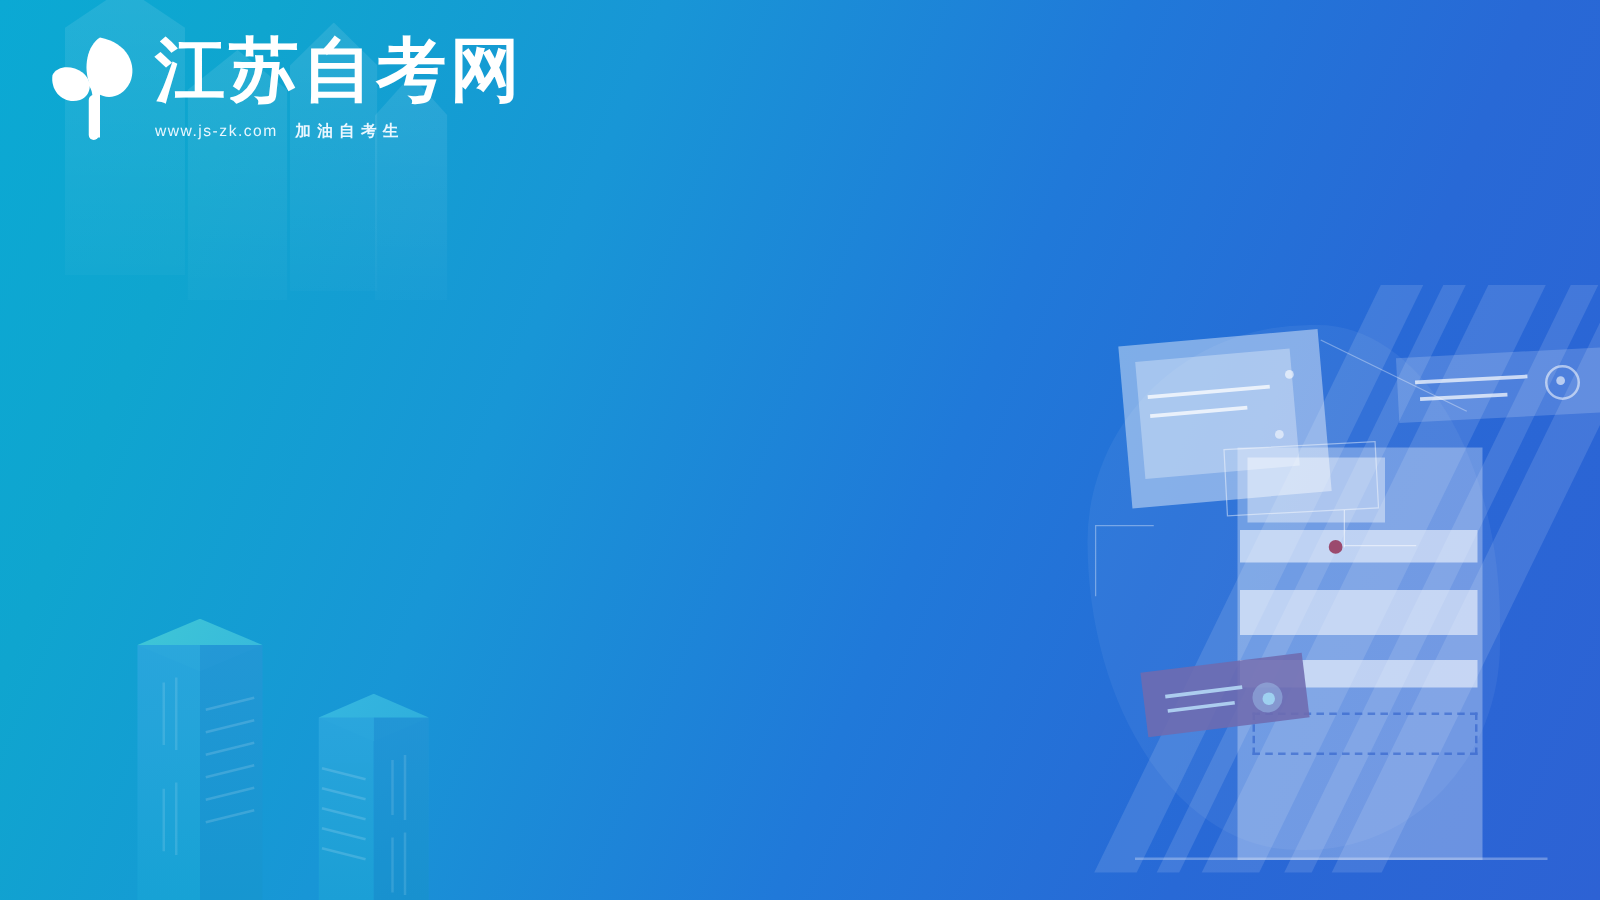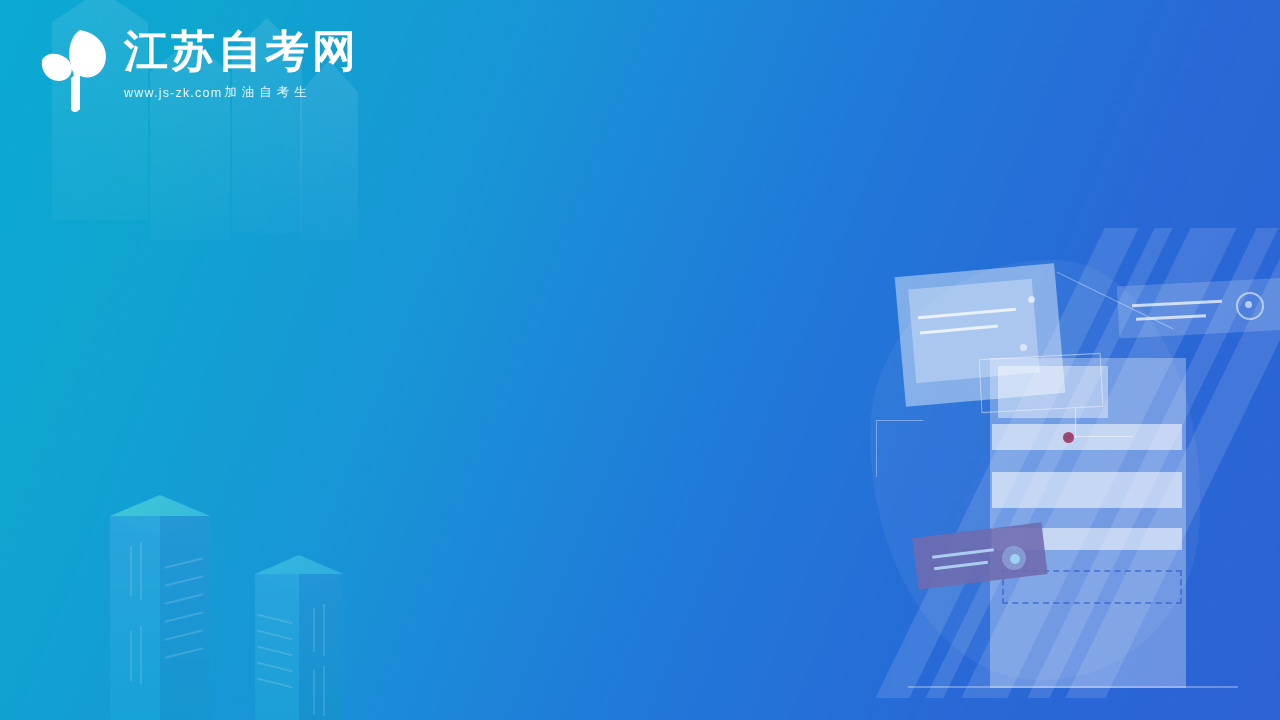--- a/index.html
+++ b/index.html
@@ -18,25 +18,25 @@
   .tl-b3{left:232px;top:18px;width:70px;height:215px;background:linear-gradient(180deg,#ffffff,rgba(255,255,255,.18));
          clip-path:polygon(0 16%,50% 0,100% 16%,100% 100%,0 100%);}
   .tl-b4{left:300px;top:60px;width:58px;height:180px;background:linear-gradient(180deg,#ffffff,rgba(255,255,255,.16));
          clip-path:polygon(0 18%,50% 0,100% 18%,100% 100%,0 100%);}
 
   
   #logo{position:absolute;left:30px;top:22px;display:flex;align-items:flex-start;}
   #sprout{position:relative;width:86px;height:92px;flex:0 0 auto;}
   #sprout svg{display:block;}
   #logo-text{margin-left:8px;padding-top:6px;}
-  #logo-title{color:#fff;font-size:44px;font-weight:700;letter-spacing:3px;line-height:1.05;
+  #logo-title{color:#fff;font-size:56px;font-weight:700;letter-spacing:3px;line-height:1.05;
               font-family:"DejaVu Sans","Liberation Sans",sans-serif;}
   #logo-tag{margin-top:10px;display:flex;align-items:center;color:#eaf7ff;font-size:12.5px;letter-spacing:.5px;}
   #logo-url{letter-spacing:1.2px;}
-  #logo-slogan{margin-left:2px;letter-spacing:5px;font-family:"DejaVu Sans","Liberation Sans",sans-serif;}
+  #logo-slogan{margin-left:14px;letter-spacing:5px;font-family:"DejaVu Sans","Liberation Sans",sans-serif;font-weight:bold;}
 
   
   #illus{position:absolute;right:0;top:240px;width:400px;height:480px;}
   #illus .p{position:absolute;}
   .blob{left:-10px;top:20px;width:330px;height:420px;background:rgba(255,255,255,.055);
         border-radius:55% 45% 48% 52% / 42% 58% 40% 60%;}
   .stripe{background:rgba(255,255,255,.12);transform:skewX(-26deg);}
   .s1{left:110px;top:-12px;width:34px;height:470px;}
   .s2{left:160px;top:-12px;width:18px;height:470px;}
   .s3{left:196px;top:-12px;width:46px;height:470px;}

